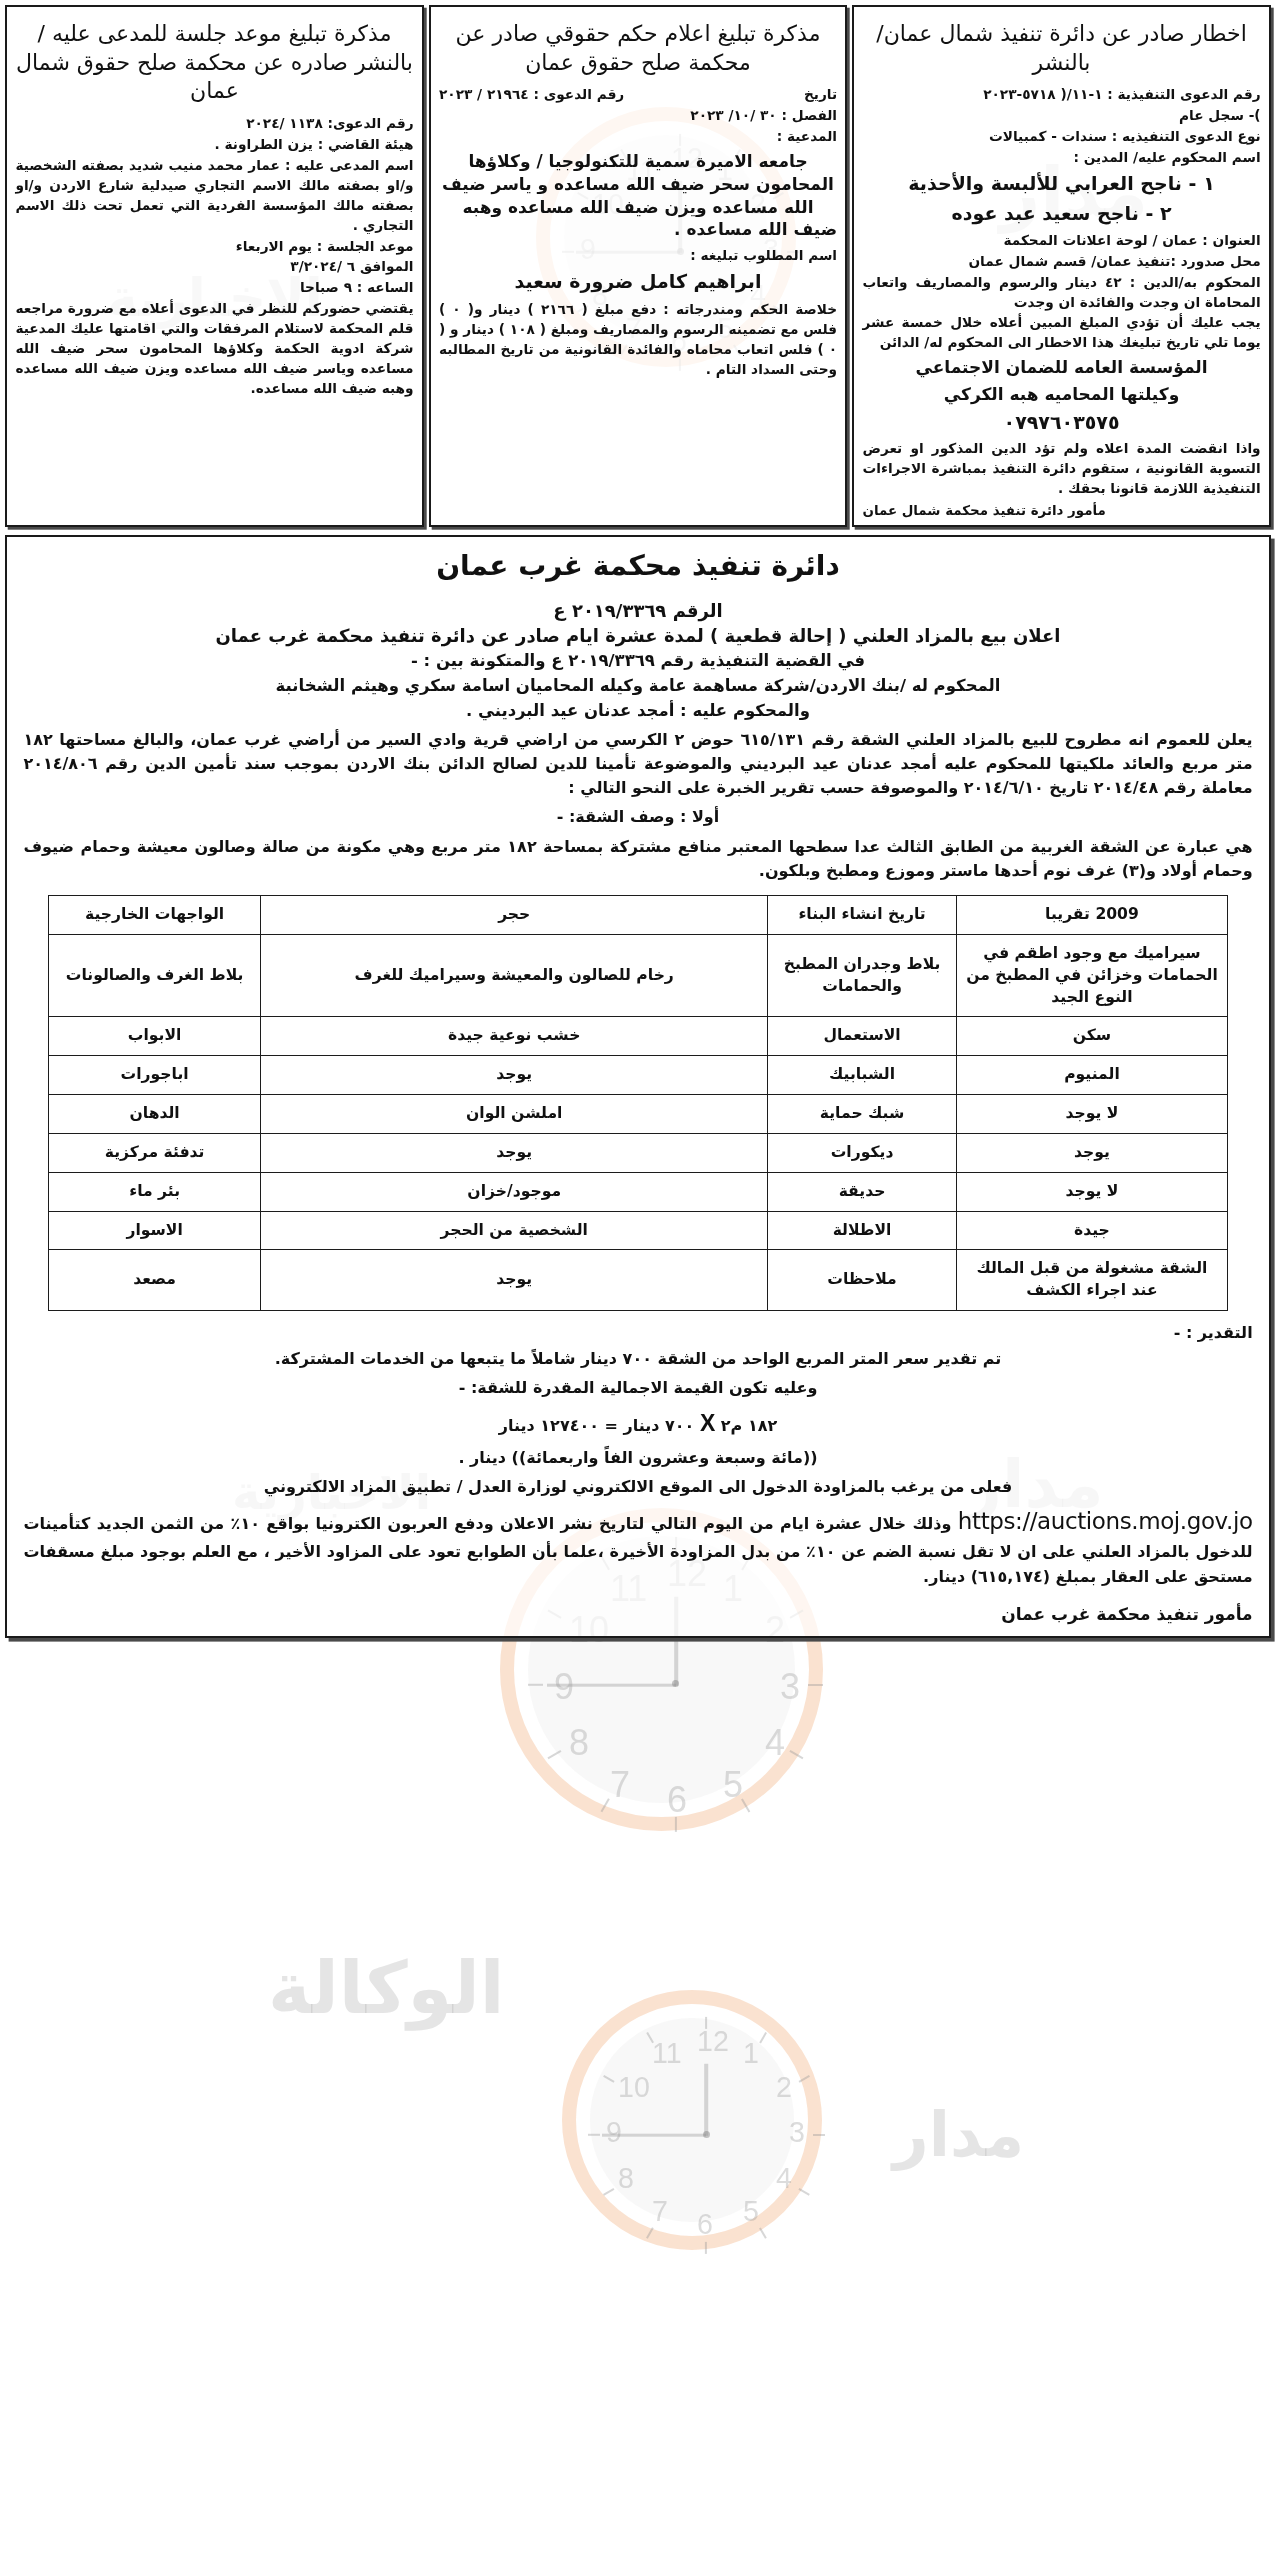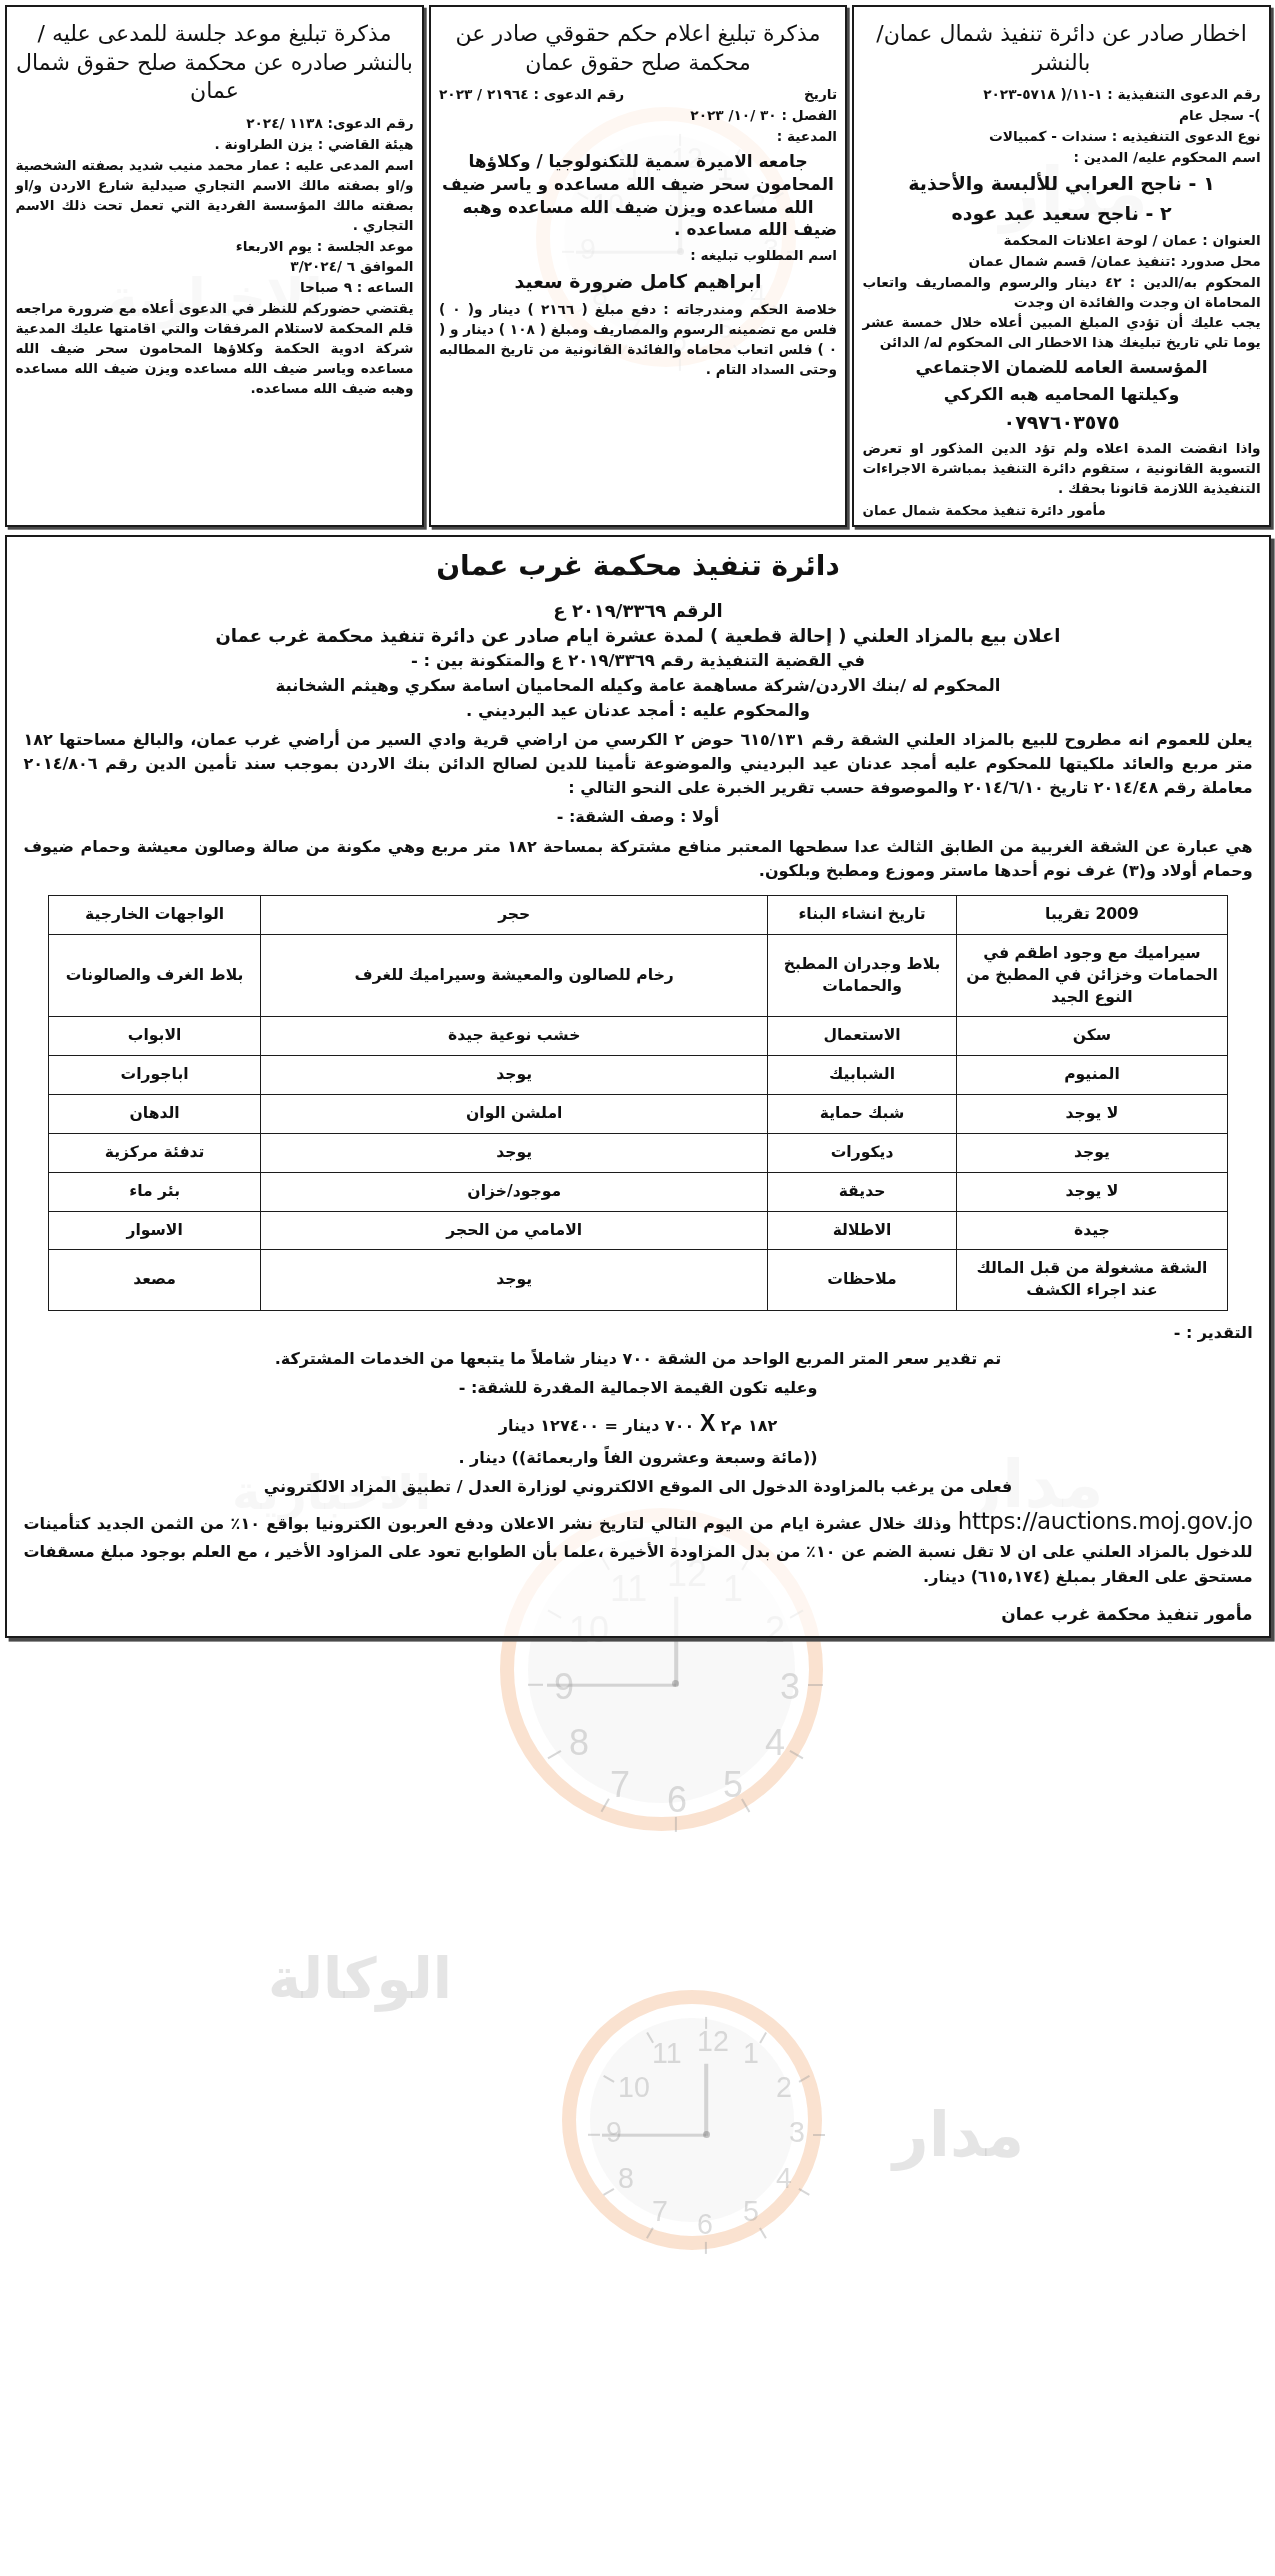--- a/index.html
+++ b/index.html
@@ -236,21 +236,21 @@
       <div class="wm-hand" style="width: 11.7px; height: 1.8px; left: 77px; top: 38px; transform: rotate(240deg);"></div>
       <div class="wm-hand" style="width: 72px; height: 3.6px; left: 130px; top: 130px; transform: rotate(-90deg);"></div>
       <div class="wm-hand" style="width: 104px; height: 2.7px; left: 130px; top: 130px; transform: rotate(180deg);"></div>
       <div style="position: absolute; width: 7.1px; height: 7.1px; border-radius: 50%; background: rgba(140, 140, 140, 0.5); left: 127px; top: 127px;"></div>
     </div>
 
   <div class="wm wm-text" style="left:1000px; top:152px; font-size:70px;">مدار</div>
   <div class="wm wm-text" style="left:107px; top:268px; font-size:52px;">الاخبارية</div>
   <div class="wm wm-text" style="left:964px; top:1446px; font-size:66px;">مدار</div>
   <div class="wm wm-text" style="left:232px; top:1464px; font-size:48px;">الاخبارية</div>
-  <div class="wm wm-text" style="left:268px; top:1946px; font-size:56px;">الوكالة</div>
+  <div class="wm wm-text" style="left:268px; top:1946px; font-size:72px;">الوكالة</div>
   <div class="wm wm-text" style="left:893px; top:2098px; font-size:62px;">مدار</div>
 </div>
 
 <div class="page">
 
   <div class="top-row">
 
     <div class="ad-box">
       <div class="ad-title">اخطار صادر عن دائرة تنفيذ شمال عمان/ بالنشر</div>
       <div class="ln sm">رقم الدعوى التنفيذية : ١-١١/( ٥٧١٨-٢٠٢٣</div>
@@ -349,21 +349,21 @@
         </tr>
         <tr>
           <td class="c1">لا يوجد</td>
           <td class="c2">حديقة</td>
           <td class="c3">موجود/خزان</td>
           <td class="c4">بئر ماء</td>
         </tr>
         <tr>
           <td class="c1">جيدة</td>
           <td class="c2">الاطلالة</td>
-          <td class="c3">الامامي من الحجر</td>
+          <td class="c3">الشخصية من الحجر</td>
           <td class="c4">الاسوار</td>
         </tr>
         <tr>
           <td class="c1">الشقة مشغولة من قبل المالك عند اجراء الكشف</td>
           <td class="c2">ملاحظات</td>
           <td class="c3">يوجد</td>
           <td class="c4">مصعد</td>
         </tr>
       </tbody>
     </table>

